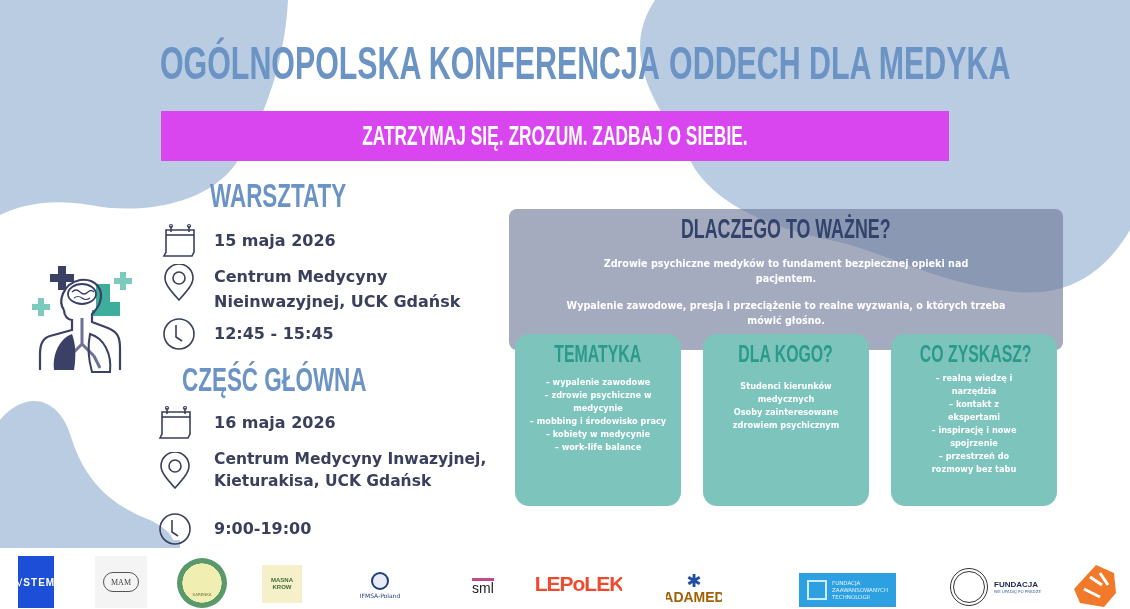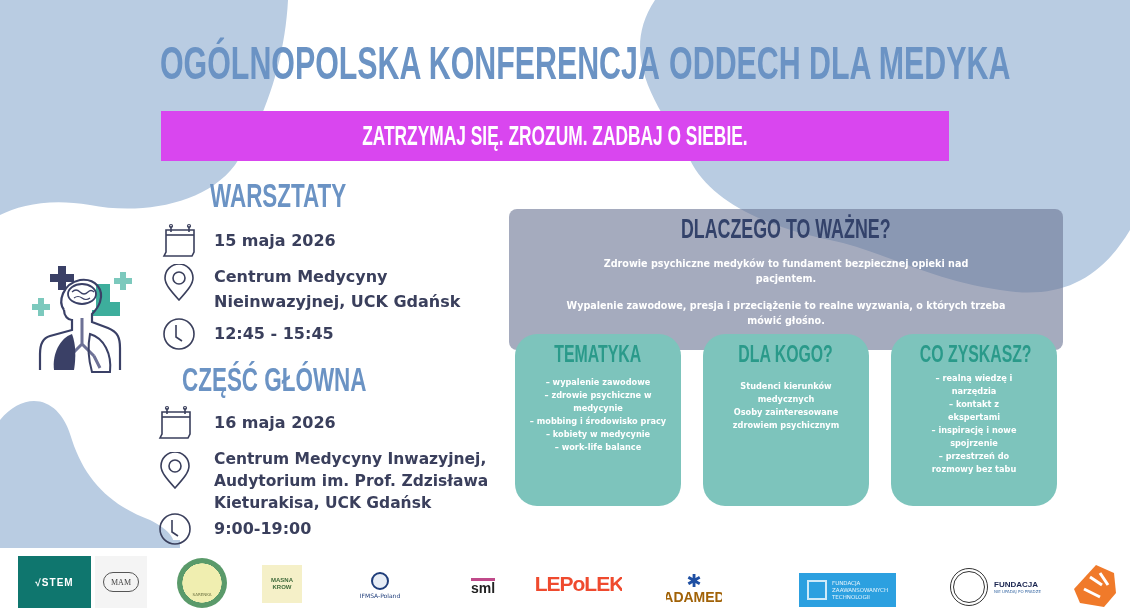--- a/index.html
+++ b/index.html
@@ -54,21 +54,21 @@
     display: inline-block; transform: scaleX(0.66); white-space: nowrap;
   }
   .why-box p {
     font-family: "DejaVu Sans", sans-serif; font-weight: bold; font-size: 9.6px; line-height: 15px;
   }
   .why-box .p1 { margin: 12px auto; width: 400px; }
   .why-box .p2 { margin: 0 auto; width: 440px; }
 
   .card {
     position: absolute; top: 334px; width: 166px; height: 172px;
-    background: #7dc4bc; border-radius: 22px; z-index: 2;
+    background: #7dc4bc; border-radius: 14px; z-index: 2;
     text-align: center; color: #ffffff; padding-top: 6px;
   }
   .card h3 {
     color: #2a9a8a; font-family: "Liberation Sans", sans-serif; font-weight: bold;
     font-size: 24px; line-height: 28px;
     display: inline-block; transform: scaleX(0.66); white-space: nowrap;
   }
   .card ul { list-style: none; margin-top: 8px; }
   .card li {
     font-family: "DejaVu Sans", sans-serif; font-weight: bold; font-size: 8.2px; line-height: 13px;
@@ -173,21 +173,20 @@
   <div class="txt" style="margin-top:6px; margin-left:8px;">16 maja 2026</div>
 </div>
 
 <div class="info-row" style="left:156px; top:448px;">
   <svg class="ico" style="margin-top:4px;" viewBox="0 0 38 38">
     <path d="M19,36 C10,26 5,20 5,14 a14,14 0 0 1 28,0 c0,6 -5,12 -14,22 z" fill="none" stroke="#3a3f5c" stroke-width="1.6"></path>
     <circle cx="19" cy="14" r="6" fill="none" stroke="#3a3f5c" stroke-width="1.6"></circle>
   </svg>
   <div class="txt" style="margin-left:8px; font-size:15.5px; line-height:22px;">
     <div>Centrum Medycyny Inwazyjnej,</div>
-    <div>Audytorium im. Prof. Zdzisława</div>
     <div>Kieturakisa, UCK Gdańsk</div>
   </div>
 </div>
 
 <div class="info-row" style="left:156px; top:510px;">
   <svg class="ico" viewBox="0 0 38 38">
     <circle cx="19" cy="19" r="15" fill="none" stroke="#3a3f5c" stroke-width="1.6"></circle>
     <path d="M16,10 L16,22 L22,26" fill="none" stroke="#3a3f5c" stroke-width="1.6"></path>
   </svg>
   <div class="txt" style="margin-top:6px; margin-left:8px;text-align:right;">9:00-19:00</div>
@@ -222,21 +221,21 @@
   <h3>CO ZYSKASZ?</h3>
   <ul>
     <li style="padding:0 34px;">– realną wiedzę i narzędzia</li>
     <li style="padding:0 44px;">– kontakt z ekspertami</li>
     <li style="padding:0 28px;">– inspirację i nowe spojrzenie</li>
     <li style="padding:0 32px;">– przestrzeń do rozmowy bez tabu</li>
   </ul>
 </div>
 
 <div class="logos">
-  <div class="logo" style="left:18px; top:3px; width:73px; height:52px; background:#0f766e; flex-direction:column;">
+  <div class="logo" style="left:18px; top:3px; width:36px; height:52px; background:#1d4ed8; flex-direction:column;">
     <span style="color:#fff; font-family:'Liberation Sans',sans-serif; font-weight:bold; font-size:10px; letter-spacing:1px;">√STEM</span>
   </div>
 
   <div class="logo" style="left:95px; top:3px; width:52px; height:52px; background:#f4f4f4;">
     <div style="width:36px; height:20px; border:1.5px solid #555; border-radius:10px; display:flex; align-items:center; justify-content:center;">
       <span style="font-family:'Liberation Serif',serif; font-size:8px; color:#444;">MAM</span>
     </div>
   </div>
 
   <div class="logo" style="left:177px; top:5px; width:50px; height:50px; border-radius:50%; background:radial-gradient(circle, #f0eeb0 0 55%, #5a9a6a 56% 100%);">
@@ -246,21 +245,21 @@
   <div class="logo" style="left:262px; top:12px; width:40px; height:38px; background:#f5f0c8;">
     <span style="font-family:'Liberation Sans',sans-serif; font-weight:bold; font-size:6px; color:#3f6a3a; white-space:normal; text-align:center; line-height:7px;">MASNA KROW</span>
   </div>
 
   <div class="logo" style="left:356px; top:12px; width:48px; height:40px; flex-direction:column;">
     <div style="width:18px; height:18px; border-radius:50%; border:2px solid #1f3d7a; background:#e7edf6;"></div>
     <span style="font-size:6px; color:#1f3d7a; margin-top:2px;">IFMSA-Poland</span>
   </div>
 
   <div class="logo" style="left:466px; top:22px; width:34px; height:22px;">
-    <span style="font-family:'Liberation Sans',sans-serif; font-weight:bold; font-size:14px; color:#222; border-top:3px solid #c04a8a; line-height:14px;">sml</span>
+    <span style="font-family:'Liberation Sans',sans-serif; font-weight:normal; font-size:14px; color:#222; border-top:3px solid #c04a8a; line-height:14px;">sml</span>
   </div>
 
   <div class="logo" style="left:536px; top:18px; width:86px; height:26px;">
     <span style="font-family:'Liberation Sans',sans-serif; font-weight:bold; font-size:21px; color:#ef4a2e; letter-spacing:-1px;">LEPoLEK</span>
   </div>
 
   <div class="logo" style="left:666px; top:14px; width:56px; height:44px; flex-direction:column;">
     <span style="color:#1e4fa3; font-size:18px; line-height:16px;">✱</span>
     <span style="font-family:'Liberation Sans',sans-serif; font-weight:bold; font-size:14px; color:#a16207; line-height:16px;">ADAMED</span>
   </div>

